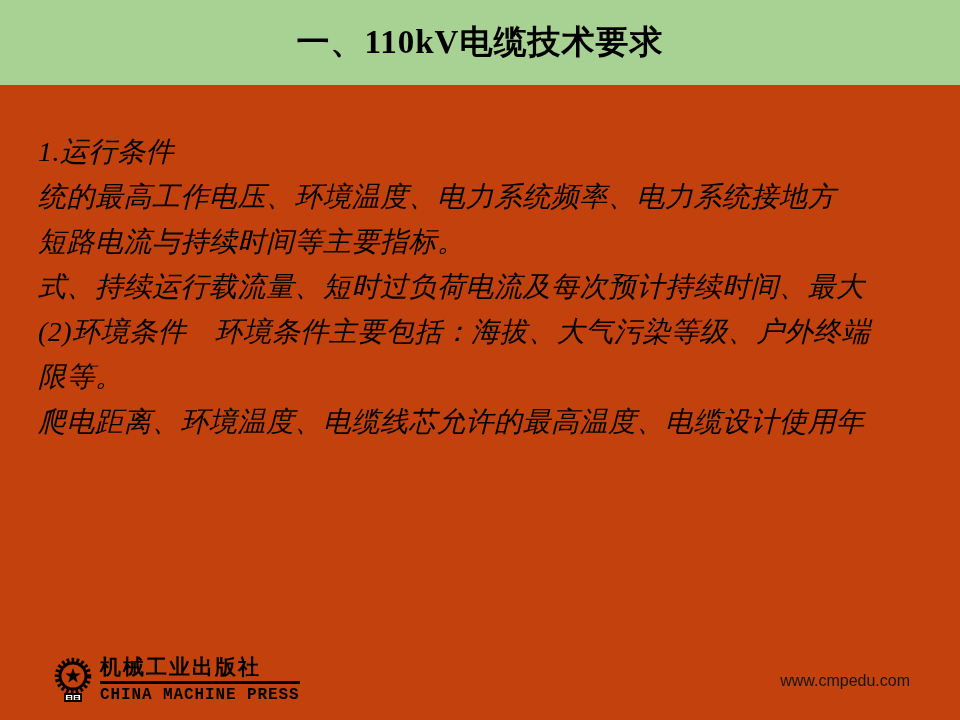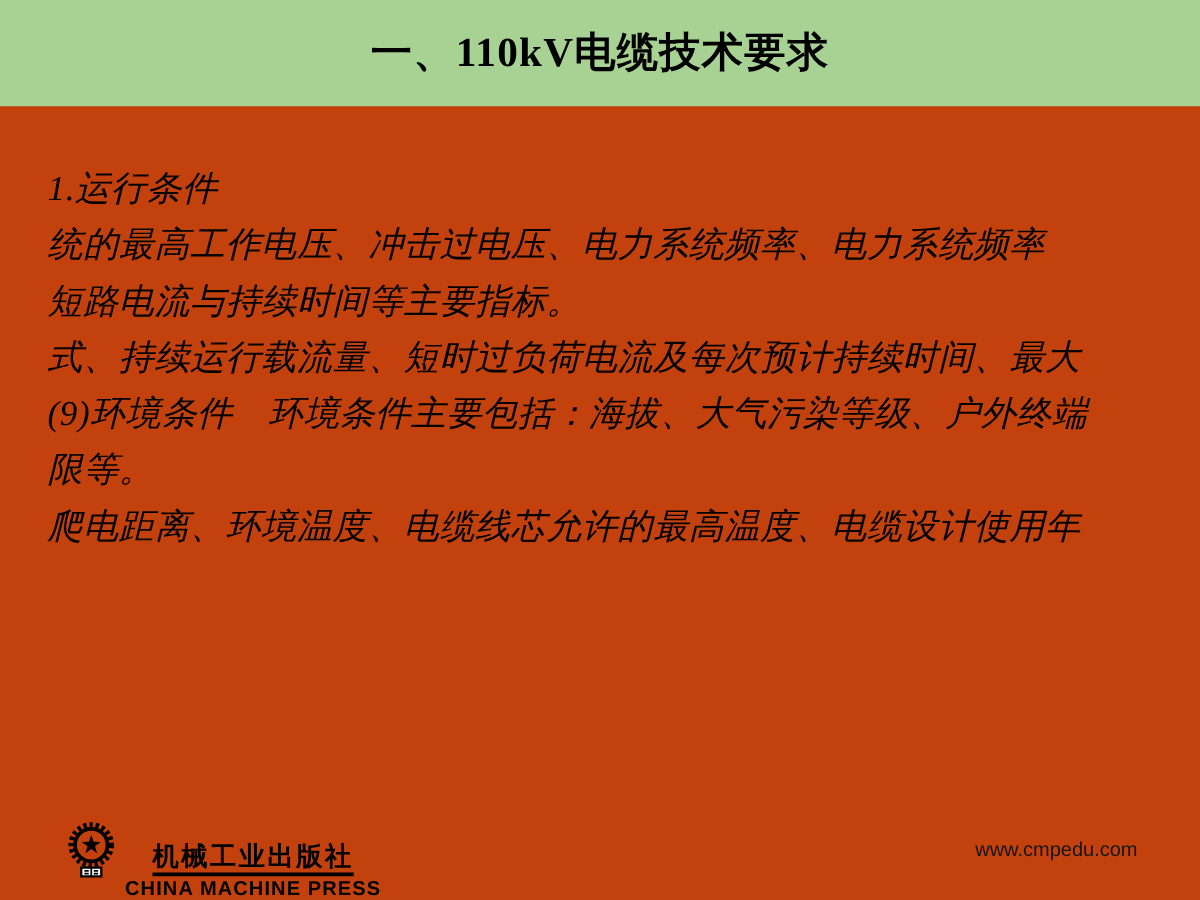--- a/index.html
+++ b/index.html
@@ -37,23 +37,22 @@
   }
   .logo {
     position:absolute;
     left:52px; top:657px;
     display:flex;
     align-items:flex-start;
   }
   .logo-mark { width:42px; height:48px; flex:0 0 auto; }
   .logo-text {
     display:flex; flex-direction:column;
-    margin-left:6px; margin-top:18px;
-    font-family:Liberation Sans, sans-serif;
-    align-items:center;
+    margin-left:6px; margin-top:1px;
+    font-family:Liberation Mono, monospace;
   }
   .logo-cn {
     font-size:21px; font-weight:bold;
     color:#000000;
     letter-spacing:2px;
     line-height:22px;
     border-bottom:3px solid #000000;
     padding-bottom:1px;
     white-space:nowrap;
   }
@@ -77,24 +76,24 @@
 <body>
 
 <div class="slide">
 
   <div class="title-bar" style="background: rgb(168, 210, 148);">
     <div class="title">一、110kV电缆技术要求</div>
   </div>
 
   <div class="content">
     <div class="line">1.运行条件</div>
-    <div class="line">统的最高工作电压、冲击过电压、电力系统频率、电力系统频率</div>
+    <div class="line">统的最高工作电压、环境温度、电力系统频率、电力系统接地方</div>
     <div class="line">短路电流与持续时间等主要指标。</div>
     <div class="line">式、持续运行载流量、短时过负荷电流及每次预计持续时间、最大</div>
-    <div class="line">(9)环境条件　环境条件主要包括：海拔、大气污染等级、户外终端</div>
+    <div class="line">(2)环境条件　环境条件主要包括：海拔、大气污染等级、户外终端</div>
     <div class="line">限等。</div>
     <div class="line">爬电距离、环境温度、电缆线芯允许的最高温度、电缆设计使用年</div>
   </div>
 
   <div class="logo">
     <svg class="logo-mark" viewBox="0 0 42 48" xmlns="http://www.w3.org/2000/svg">
 
       <circle cx="21" cy="19" r="16" fill="none" stroke="#000" stroke-width="4.5" stroke-dasharray="2.6 2.3"></circle>
 
       <circle cx="21" cy="19" r="13" fill="none" stroke="#000" stroke-width="3"></circle>

